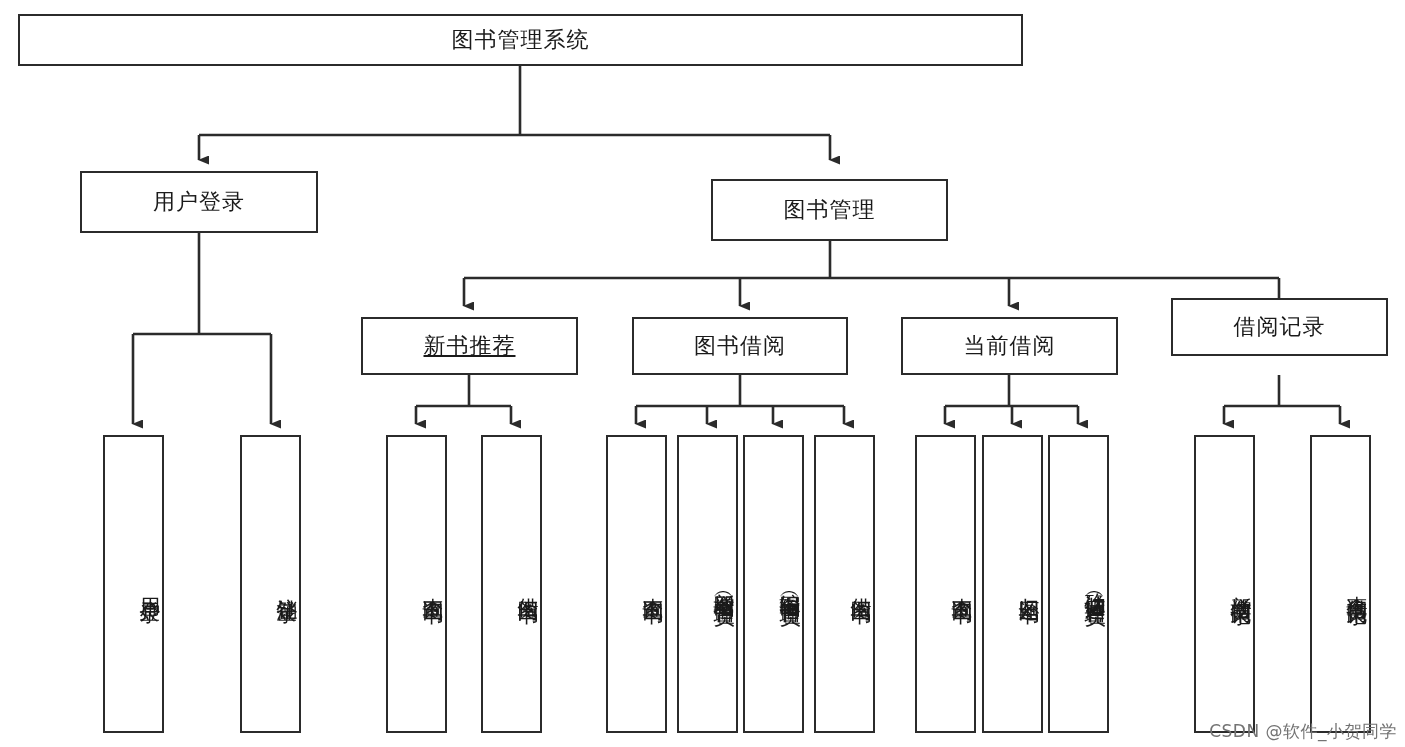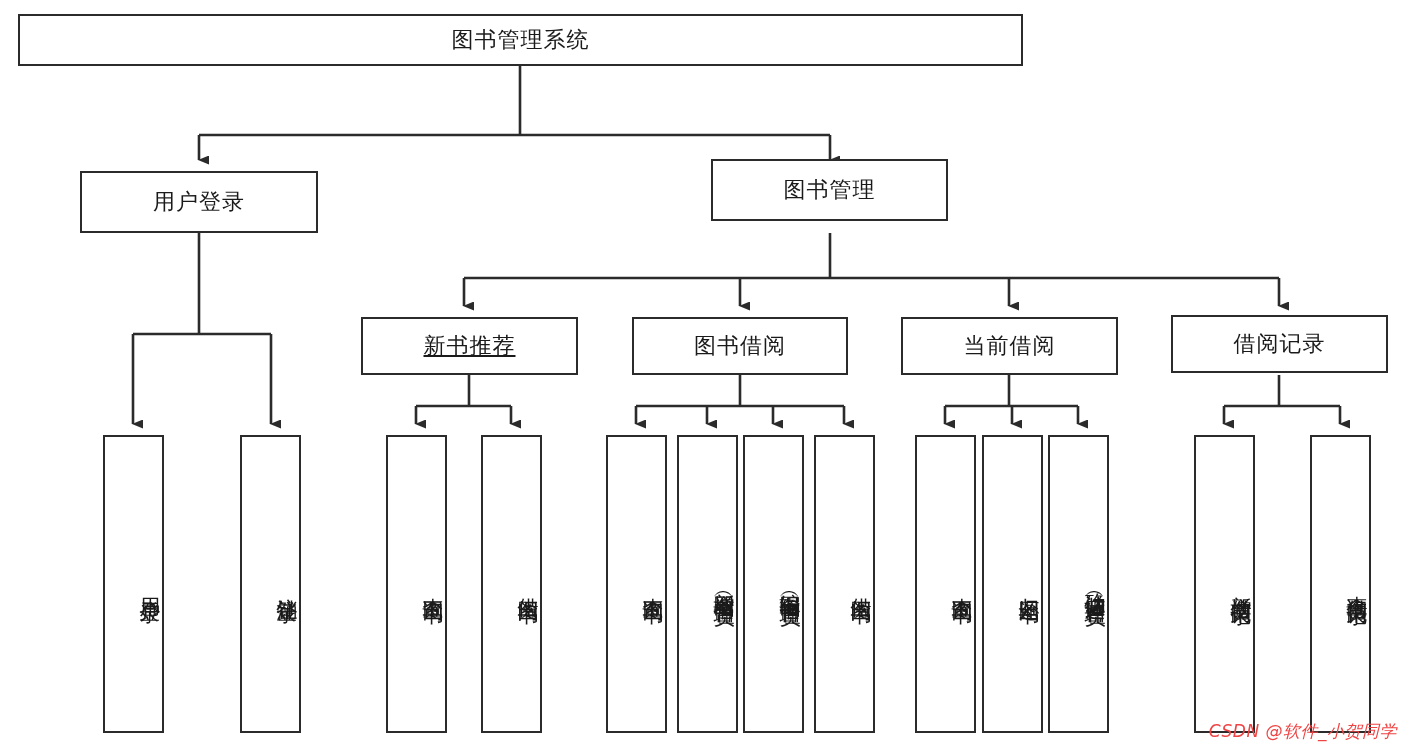--- a/index.html
+++ b/index.html
@@ -54,25 +54,24 @@
     text-align: center;
   }
   .node-box.vertical .label {
     padding-top: 2px;
   }
   #watermark {
     position: absolute;
     right: 8px;
     bottom: 4px;
     font-size: 17px;
-    color: #ef4444;
+    color: #737373;
     letter-spacing: 0.5px;
     white-space: nowrap;
     pointer-events: none;
-    font-style: italic;
   }
 </style>
 </head>
 <body>
 
 <div id="diagram-root">
 
   <svg class="connector-layer" viewBox="0 0 1405 747" xmlns="http://www.w3.org/2000/svg">
     <defs>
       <marker id="arrowhead" markerWidth="9" markerHeight="11" refX="4.5" refY="10" orient="auto" markerUnits="userSpaceOnUse">
@@ -123,34 +122,34 @@
     </g>
   </svg>
 
   <div class="node-box horizontal" style="left: 18px; top: 14px; width: 1005px; height: 52px;">
     <span class="label">图书管理系统</span>
   </div>
 
   <div class="node-box horizontal" style="left: 80px; top: 171px; width: 238px; height: 62px;">
     <span class="label">用户登录</span>
   </div>
-  <div class="node-box horizontal" style="left: 711px; top: 159px; width: 237px; height: 62px; justify-content: center;">
+  <div class="node-box horizontal" style="left: 711px; top: 179px; width: 237px; height: 62px; justify-content: center;">
     <span class="label">图书管理</span>
   </div>
 
   <div class="node-box horizontal" style="left: 361px; top: 317px; width: 217px; height: 58px; text-decoration: underline;">
     <span class="label">新书推荐</span>
   </div>
   <div class="node-box horizontal" style="left: 901px; top: 317px; width: 217px; height: 58px;">
     <span class="label">当前借阅</span>
   </div>
   <div class="node-box horizontal" style="left: 632px; top: 317px; width: 216px; height: 58px;">
     <span class="label">图书借阅</span>
   </div>
-  <div class="node-box horizontal" style="left: 1171px; top: 315px; width: 217px; height: 58px;">
+  <div class="node-box horizontal" style="left: 1171px; top: 298px; width: 217px; height: 58px;">
     <span class="label">借阅记录</span>
   </div>
 
   <div class="node-box vertical" style="left: 103px; top: 435px; width: 61px; height: 298px;">
     <span class="label">用户登录</span>
   </div>
   <div class="node-box vertical" style="left: 240px; top: 435px; width: 61px; height: 298px;">
     <span class="label">注销登录</span>
   </div>
   <div class="node-box vertical" style="left: 386px; top: 435px; width: 61px; height: 298px;">

